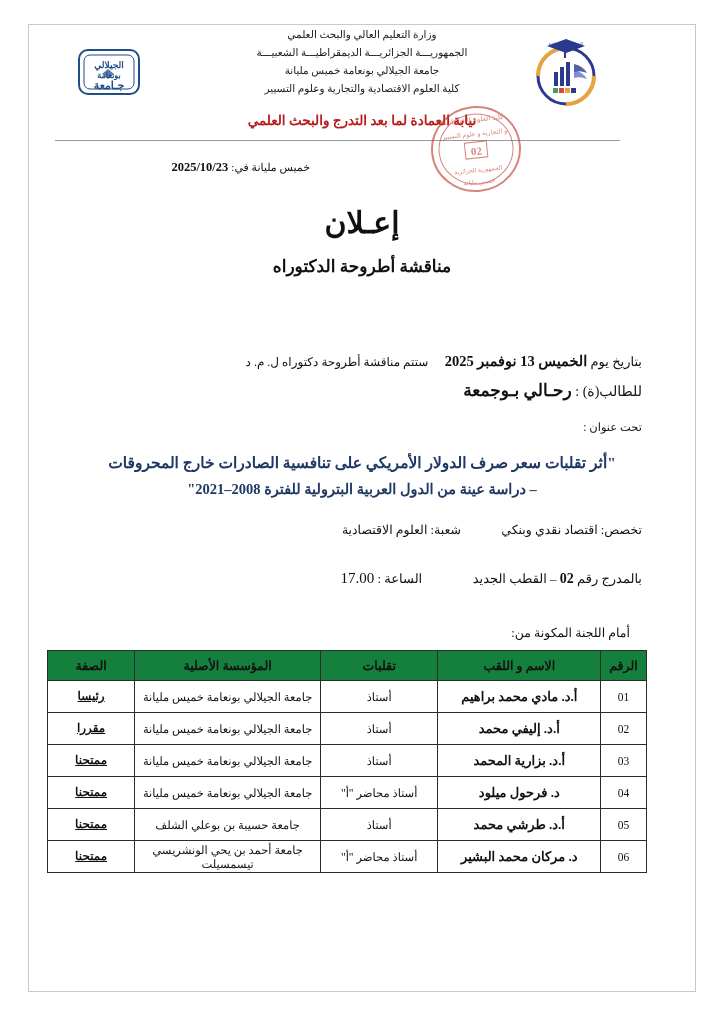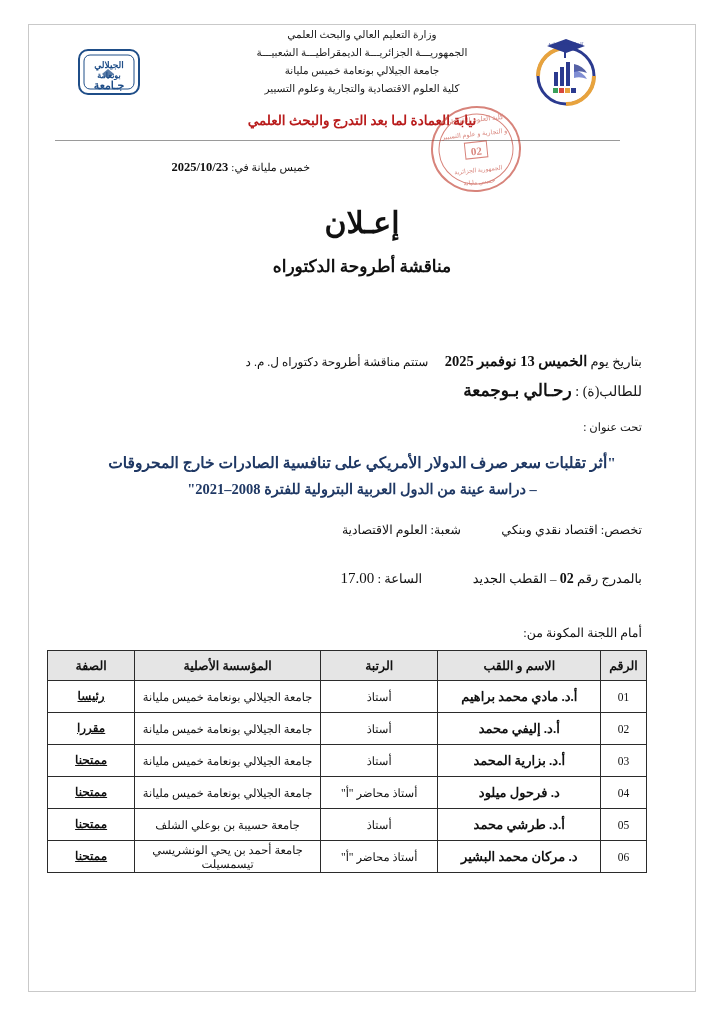--- a/index.html
+++ b/index.html
@@ -189,21 +189,21 @@
     text-align: right;
     font-size: 13px;
   }
   .line-venue .num { font-weight: bold; font-size: 14px; }
   .line-venue .gap { display: inline-block; width: 44px; }
   .line-venue .hour { font-weight: normal; font-size: 15px; }
 
   .line-jury {
     position: absolute;
     top: 625px;
-    left: 72px;
+    left: 60px;
     width: 570px;
     text-align: right;
     font-size: 12.5px;
   }
 
   
   .jury-table {
     position: absolute;
     top: 650px;
     left: 47px;
@@ -213,21 +213,21 @@
   }
   .jury-table th, .jury-table td {
     border: 1px solid #2b2b2b;
     height: 31px;
     font-size: 12px;
     text-align: center;
     padding: 0 4px;
     vertical-align: middle;
   }
   .jury-table thead th {
-    background: #e5e5e5;
+    background: #15803d;
     font-weight: bold;
     font-size: 12.5px;
     height: 29px;
   }
   .col-num   { width: 38px; }
   .col-name  { width: 168px; }
   .col-rank  { width: 118px; }
   .col-inst  { width: 192px; }
   .col-role  { width: 84px; }
 
@@ -342,21 +342,21 @@
     <span class="hour">17.00</span>
   </div>
 
   <div class="line-jury">أمام اللجنة المكونة من:</div>
 
   <table class="jury-table">
     <thead>
       <tr>
         <th class="col-num">الرقم</th>
         <th class="col-name">الاسم و اللقب</th>
-        <th class="col-rank">الرتبة</th>
+        <th class="col-rank">تقلبات</th>
         <th class="col-inst">المؤسسة الأصلية</th>
         <th class="col-role">الصفة</th>
       </tr>
     </thead>
     <tbody>
       <tr>
         <td class="c-num">01</td>
         <td class="c-name">أ.د. مادي محمد براهيم</td>
         <td class="c-rank">أستاذ</td>
         <td class="c-inst">جامعة الجيلالي بونعامة  خميس مليانة</td>

